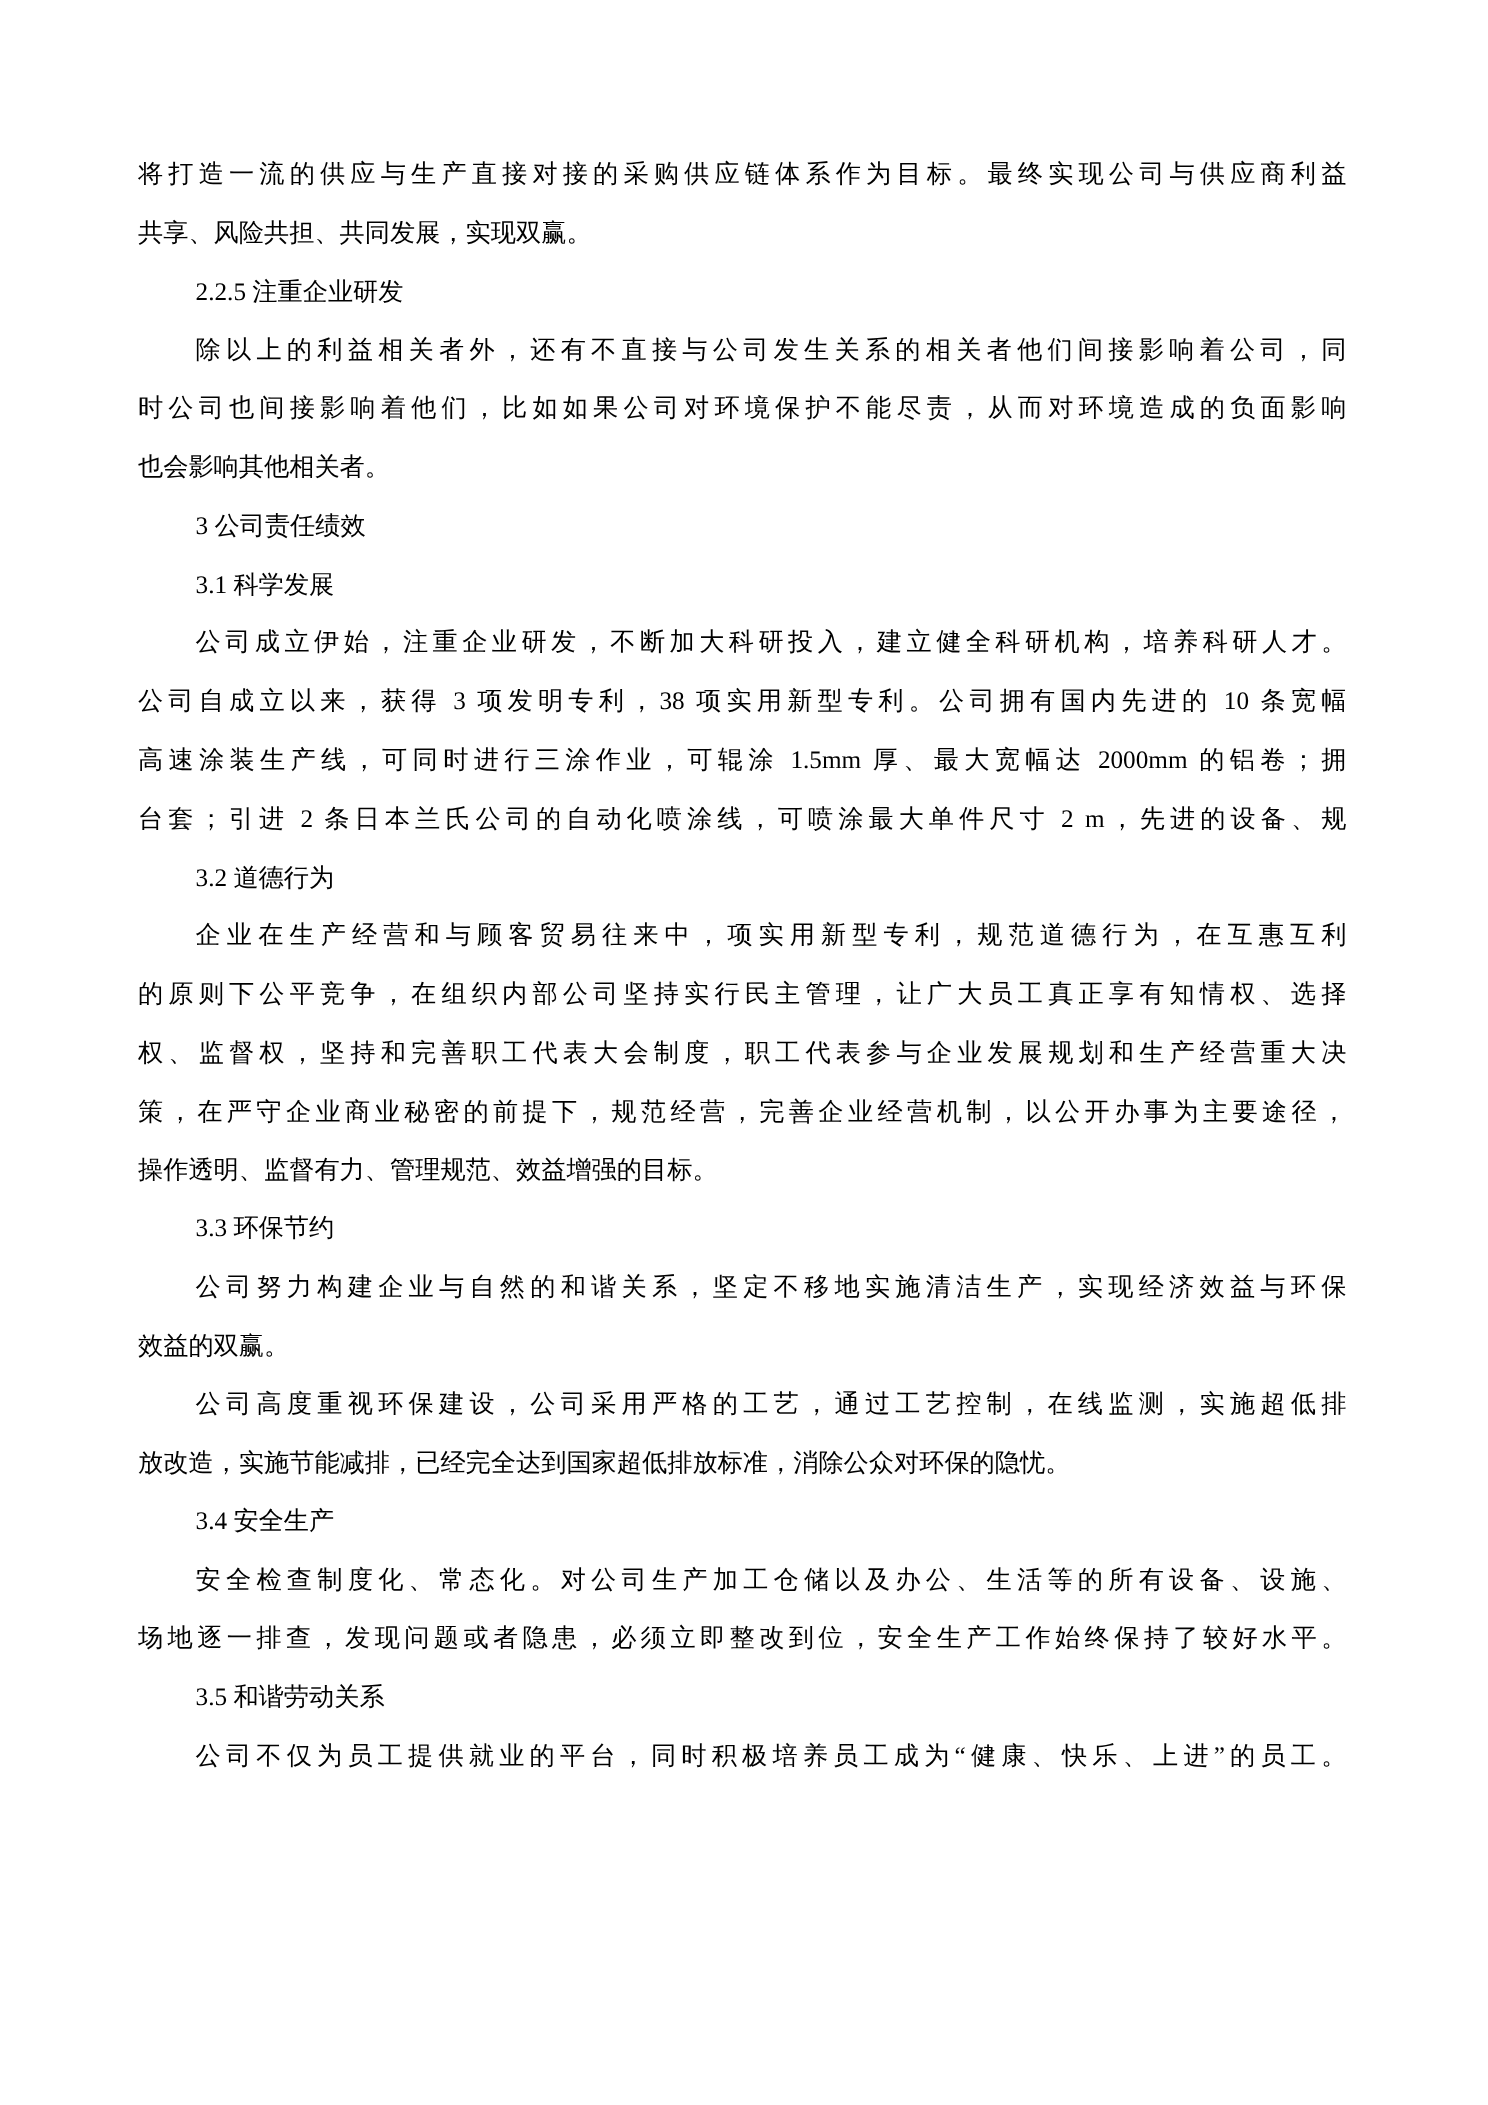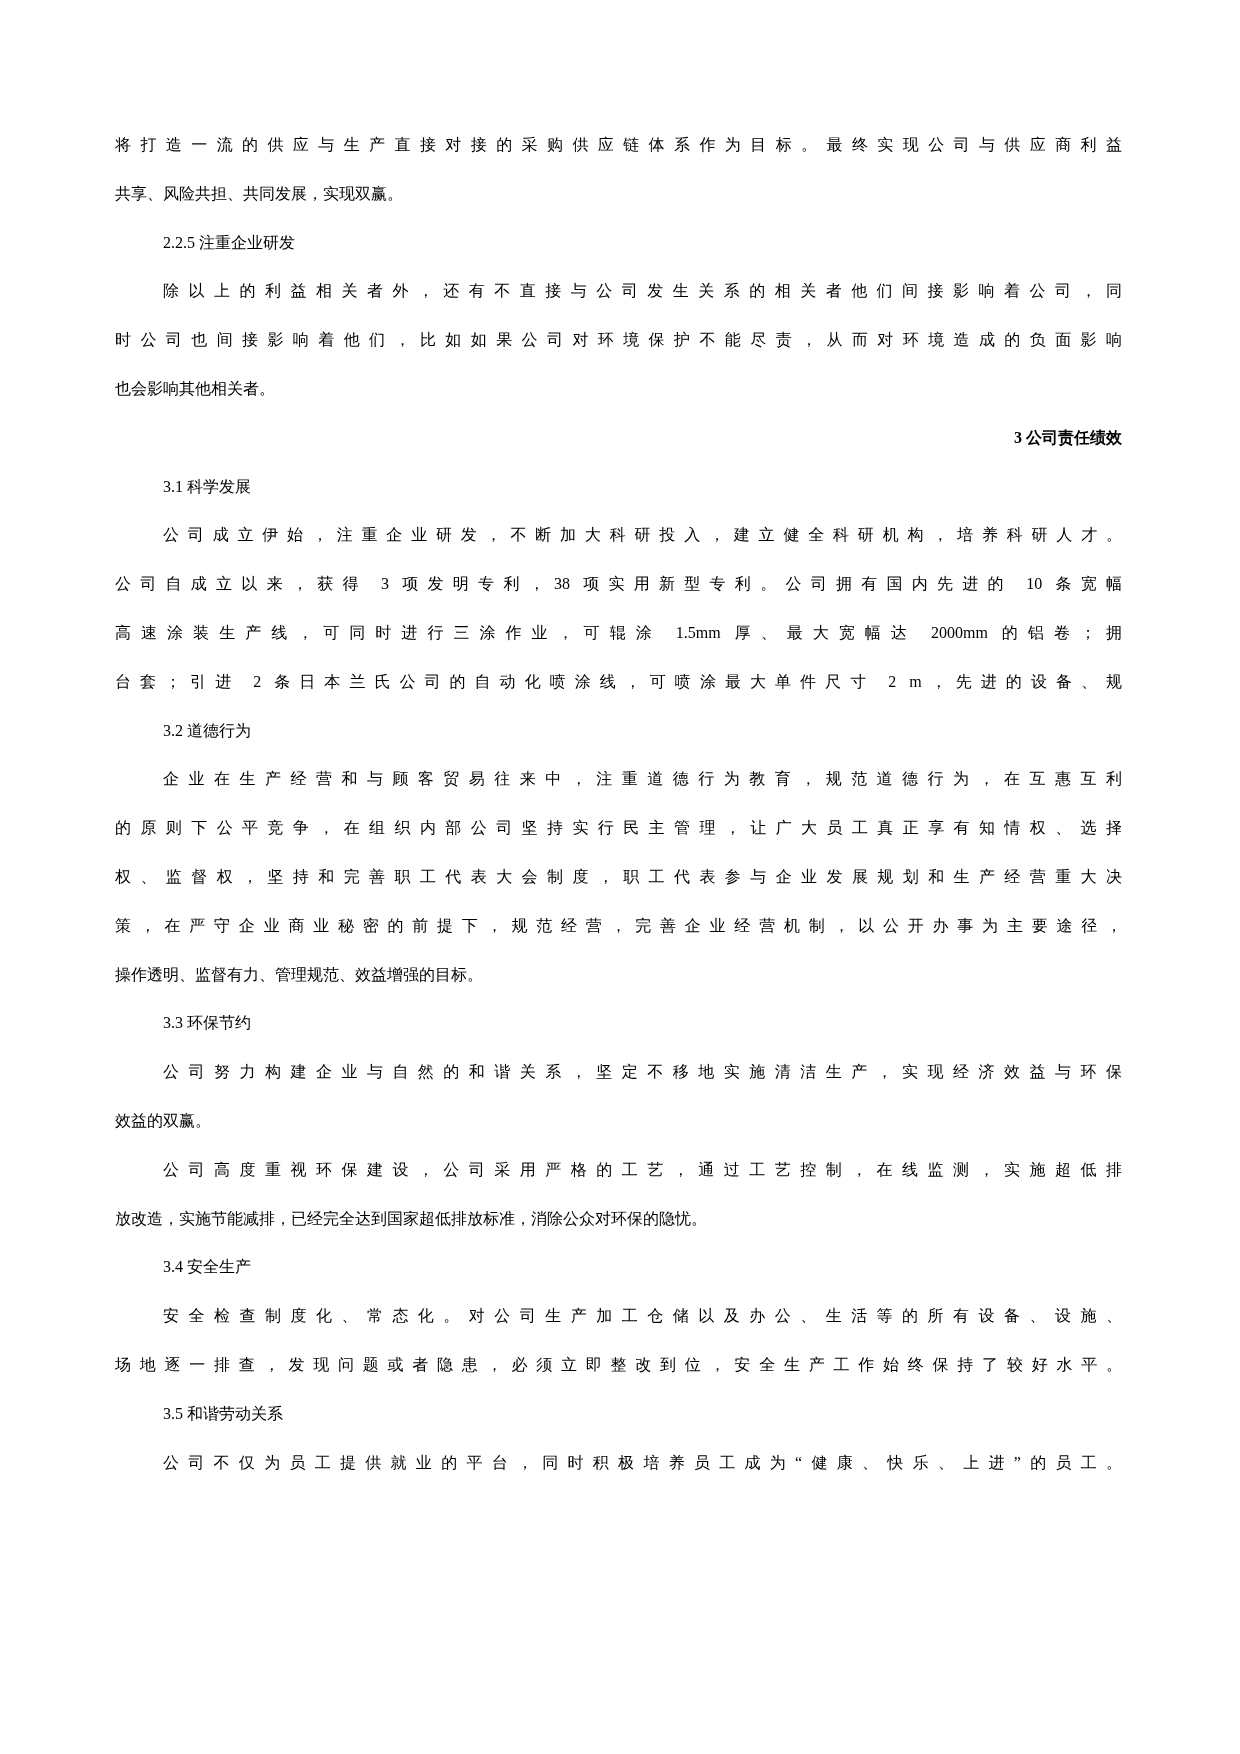--- a/index.html
+++ b/index.html
@@ -16,58 +16,57 @@
     font-family: "Liberation Serif", "DejaVu Serif", serif;
     overflow: hidden;
   }
   .textblock {
     position: absolute;
     left: 115px;
     top: 121px;
     width: 1007px;
   }
   .line {
-    font-size: 16px;
+    font-size: 21px;
     line-height: 48.8px;
     height: 48.8px;
     white-space: normal;
     overflow: hidden;
     text-align: left;
   }
   .line.fill {
     text-align: justify;
     text-align-last: justify;
   }
   .line.indent {
     text-indent: 48px;
   }
   .line.bold {
-    font-weight: bold;
-    text-align: right;
+    font-weight: normal;
   }
 </style>
 </head>
 <body>
 
 <div class="page">
   <div class="textblock">
     <div class="line fill">将打造一流的供应与生产直接对接的采购供应链体系作为目标。最终实现公司与供应商利益</div>
     <div class="line">共享、风险共担、共同发展，实现双赢。</div>
     <div class="line indent">2.2.5 注重企业研发</div>
     <div class="line indent fill">除以上的利益相关者外，还有不直接与公司发生关系的相关者他们间接影响着公司，同</div>
     <div class="line fill">时公司也间接影响着他们，比如如果公司对环境保护不能尽责，从而对环境造成的负面影响</div>
     <div class="line">也会影响其他相关者。</div>
     <div class="line indent bold">3 公司责任绩效</div>
     <div class="line indent">3.1 科学发展</div>
     <div class="line indent fill">公司成立伊始，注重企业研发，不断加大科研投入，建立健全科研机构，培养科研人才。</div>
     <div class="line fill">公司自成立以来，获得 3 项发明专利，38 项实用新型专利。公司拥有国内先进的 10 条宽幅</div>
     <div class="line fill">高速涂装生产线，可同时进行三涂作业，可辊涂 1.5mm 厚、最大宽幅达 2000mm 的铝卷；拥</div>
     <div class="line fill">台套；引进 2 条日本兰氏公司的自动化喷涂线，可喷涂最大单件尺寸 2 m，先进的设备、规</div>
     <div class="line indent">3.2 道德行为</div>
-    <div class="line indent fill">企业在生产经营和与顾客贸易往来中，注重道德行为教育，规范道德行为，在互惠互利</div>
+    <div class="line indent fill">企业在生产经营和与顾客贸易往来中，项实用新型专利，规范道德行为，在互惠互利</div>
     <div class="line fill">的原则下公平竞争，在组织内部公司坚持实行民主管理，让广大员工真正享有知情权、选择</div>
     <div class="line fill">权、监督权，坚持和完善职工代表大会制度，职工代表参与企业发展规划和生产经营重大决</div>
     <div class="line fill">策，在严守企业商业秘密的前提下，规范经营，完善企业经营机制，以公开办事为主要途径，</div>
     <div class="line">操作透明、监督有力、管理规范、效益增强的目标。</div>
     <div class="line indent">3.3 环保节约</div>
     <div class="line indent fill">公司努力构建企业与自然的和谐关系，坚定不移地实施清洁生产，实现经济效益与环保</div>
     <div class="line">效益的双赢。</div>
     <div class="line indent fill">公司高度重视环保建设，公司采用严格的工艺，通过工艺控制，在线监测，实施超低排</div>
     <div class="line">放改造，实施节能减排，已经完全达到国家超低排放标准，消除公众对环保的隐忧。</div>
     <div class="line indent">3.4 安全生产</div>

